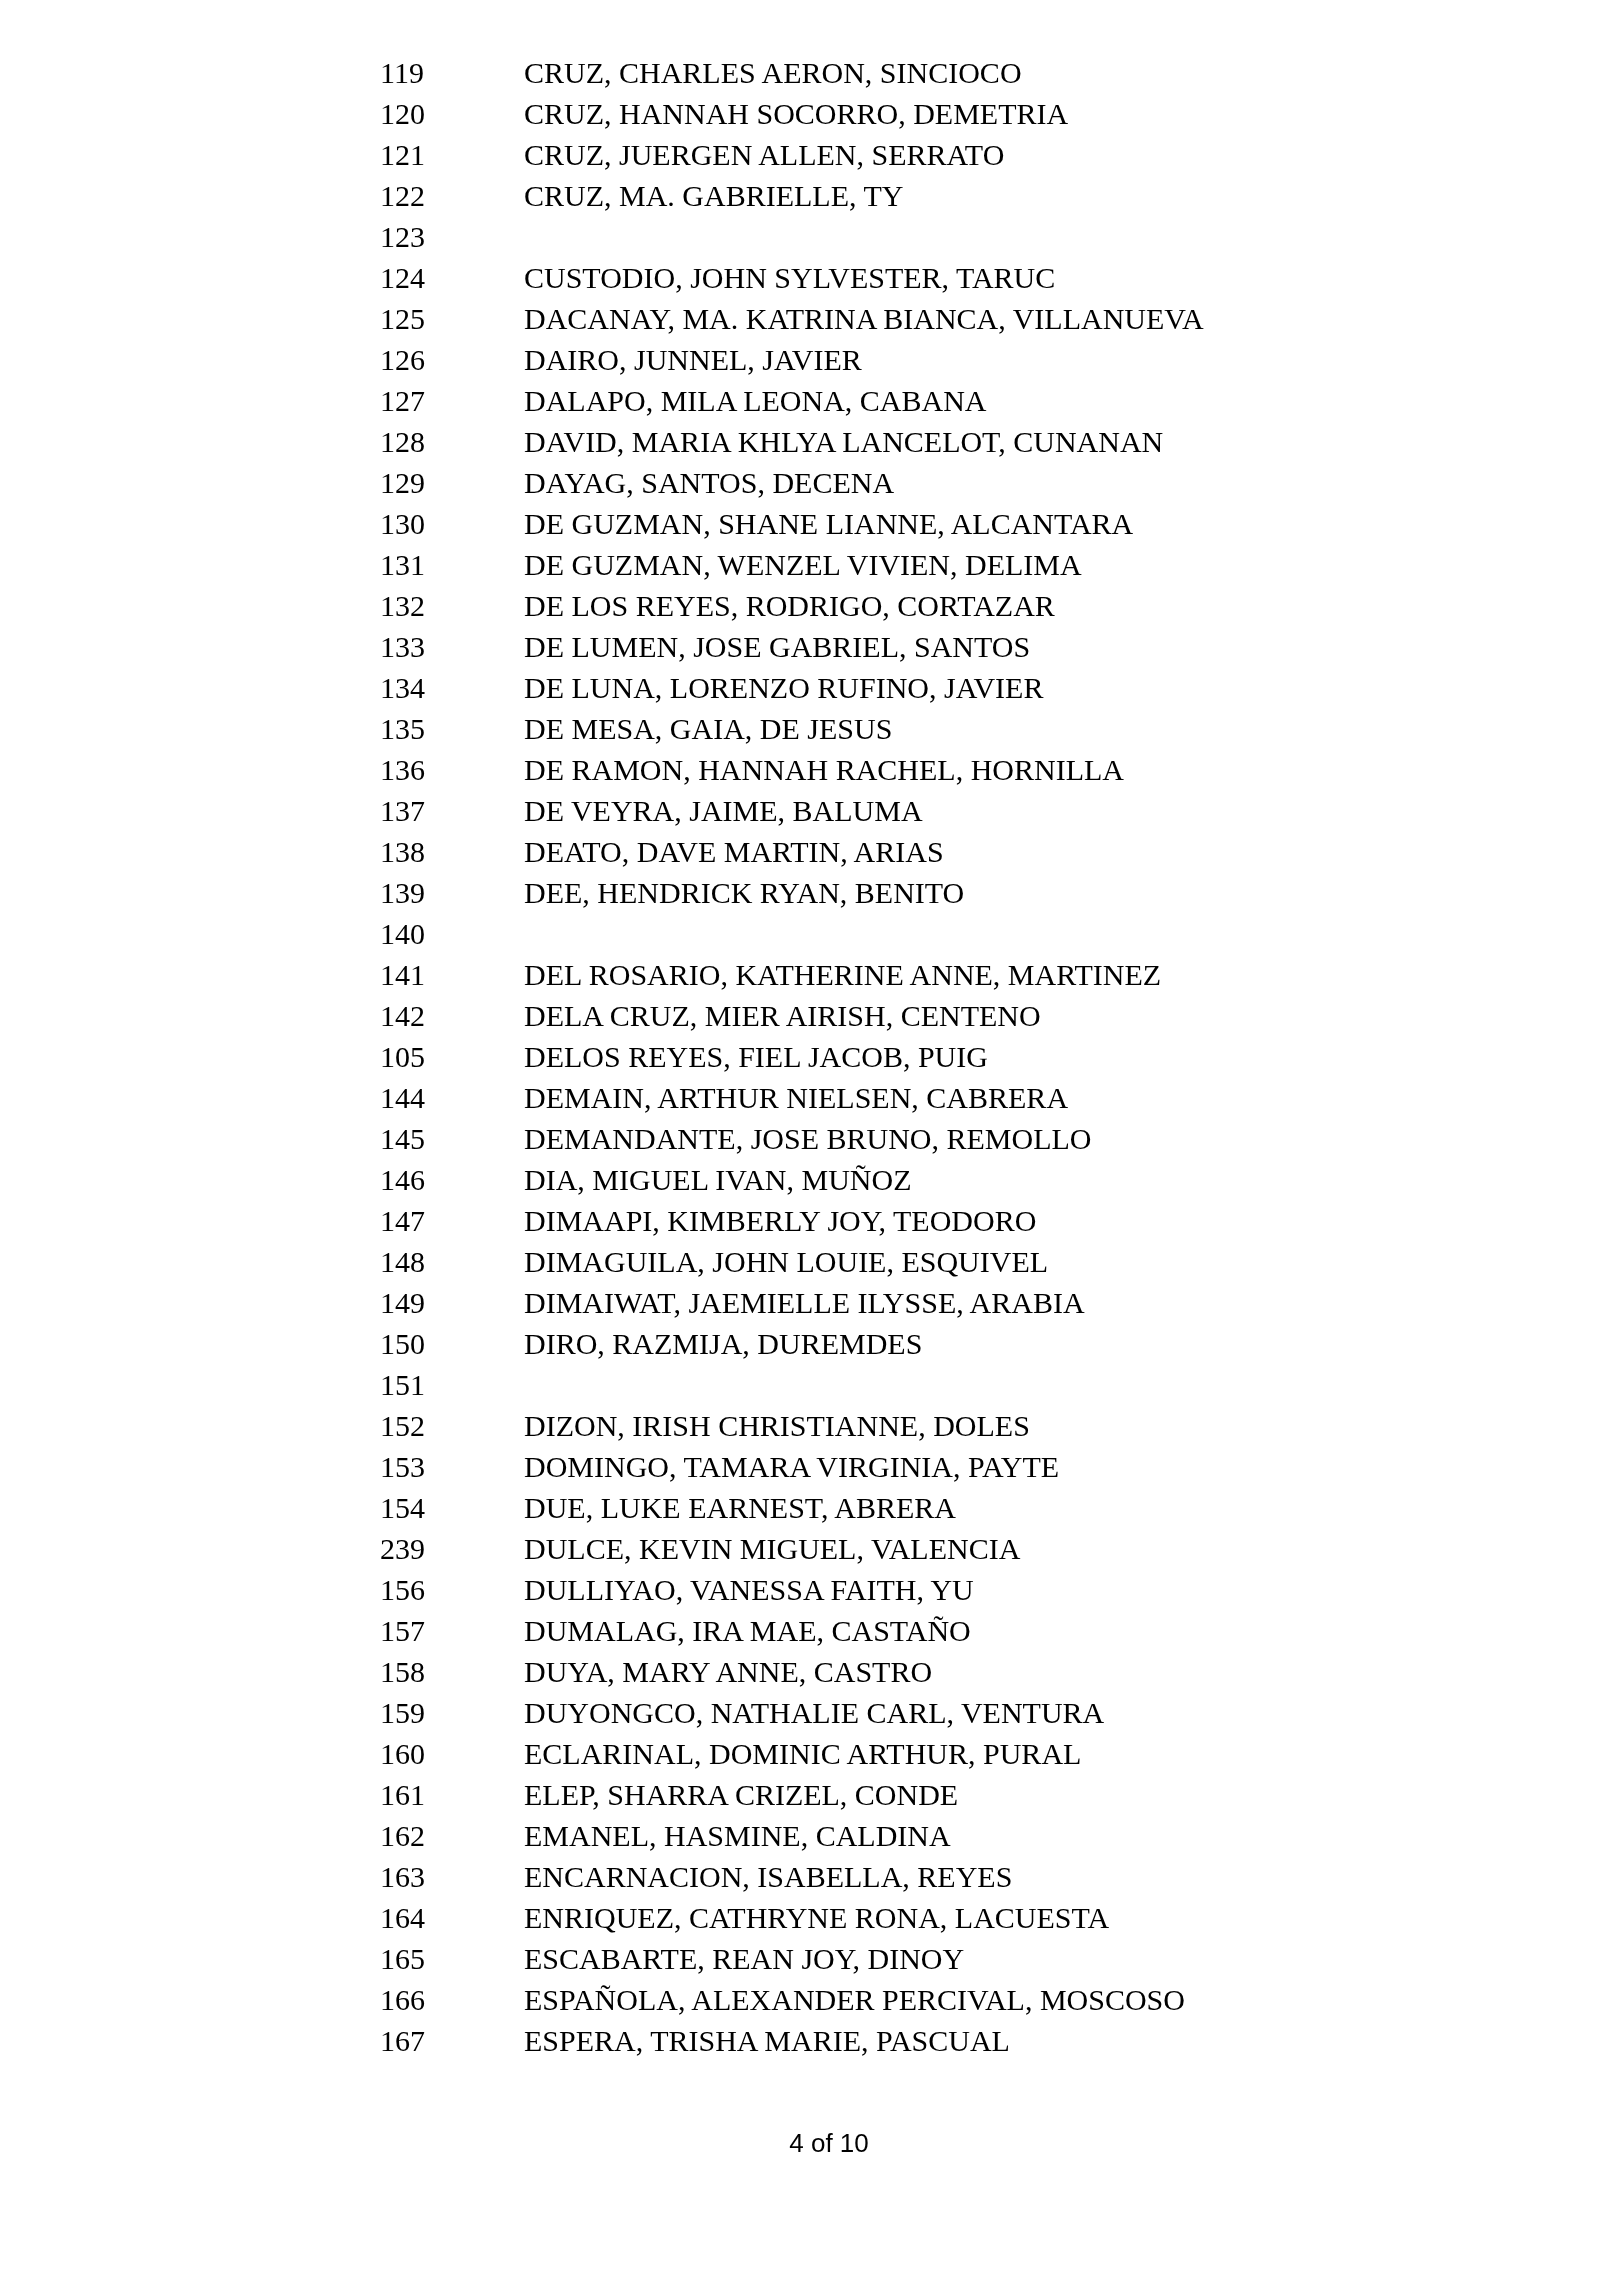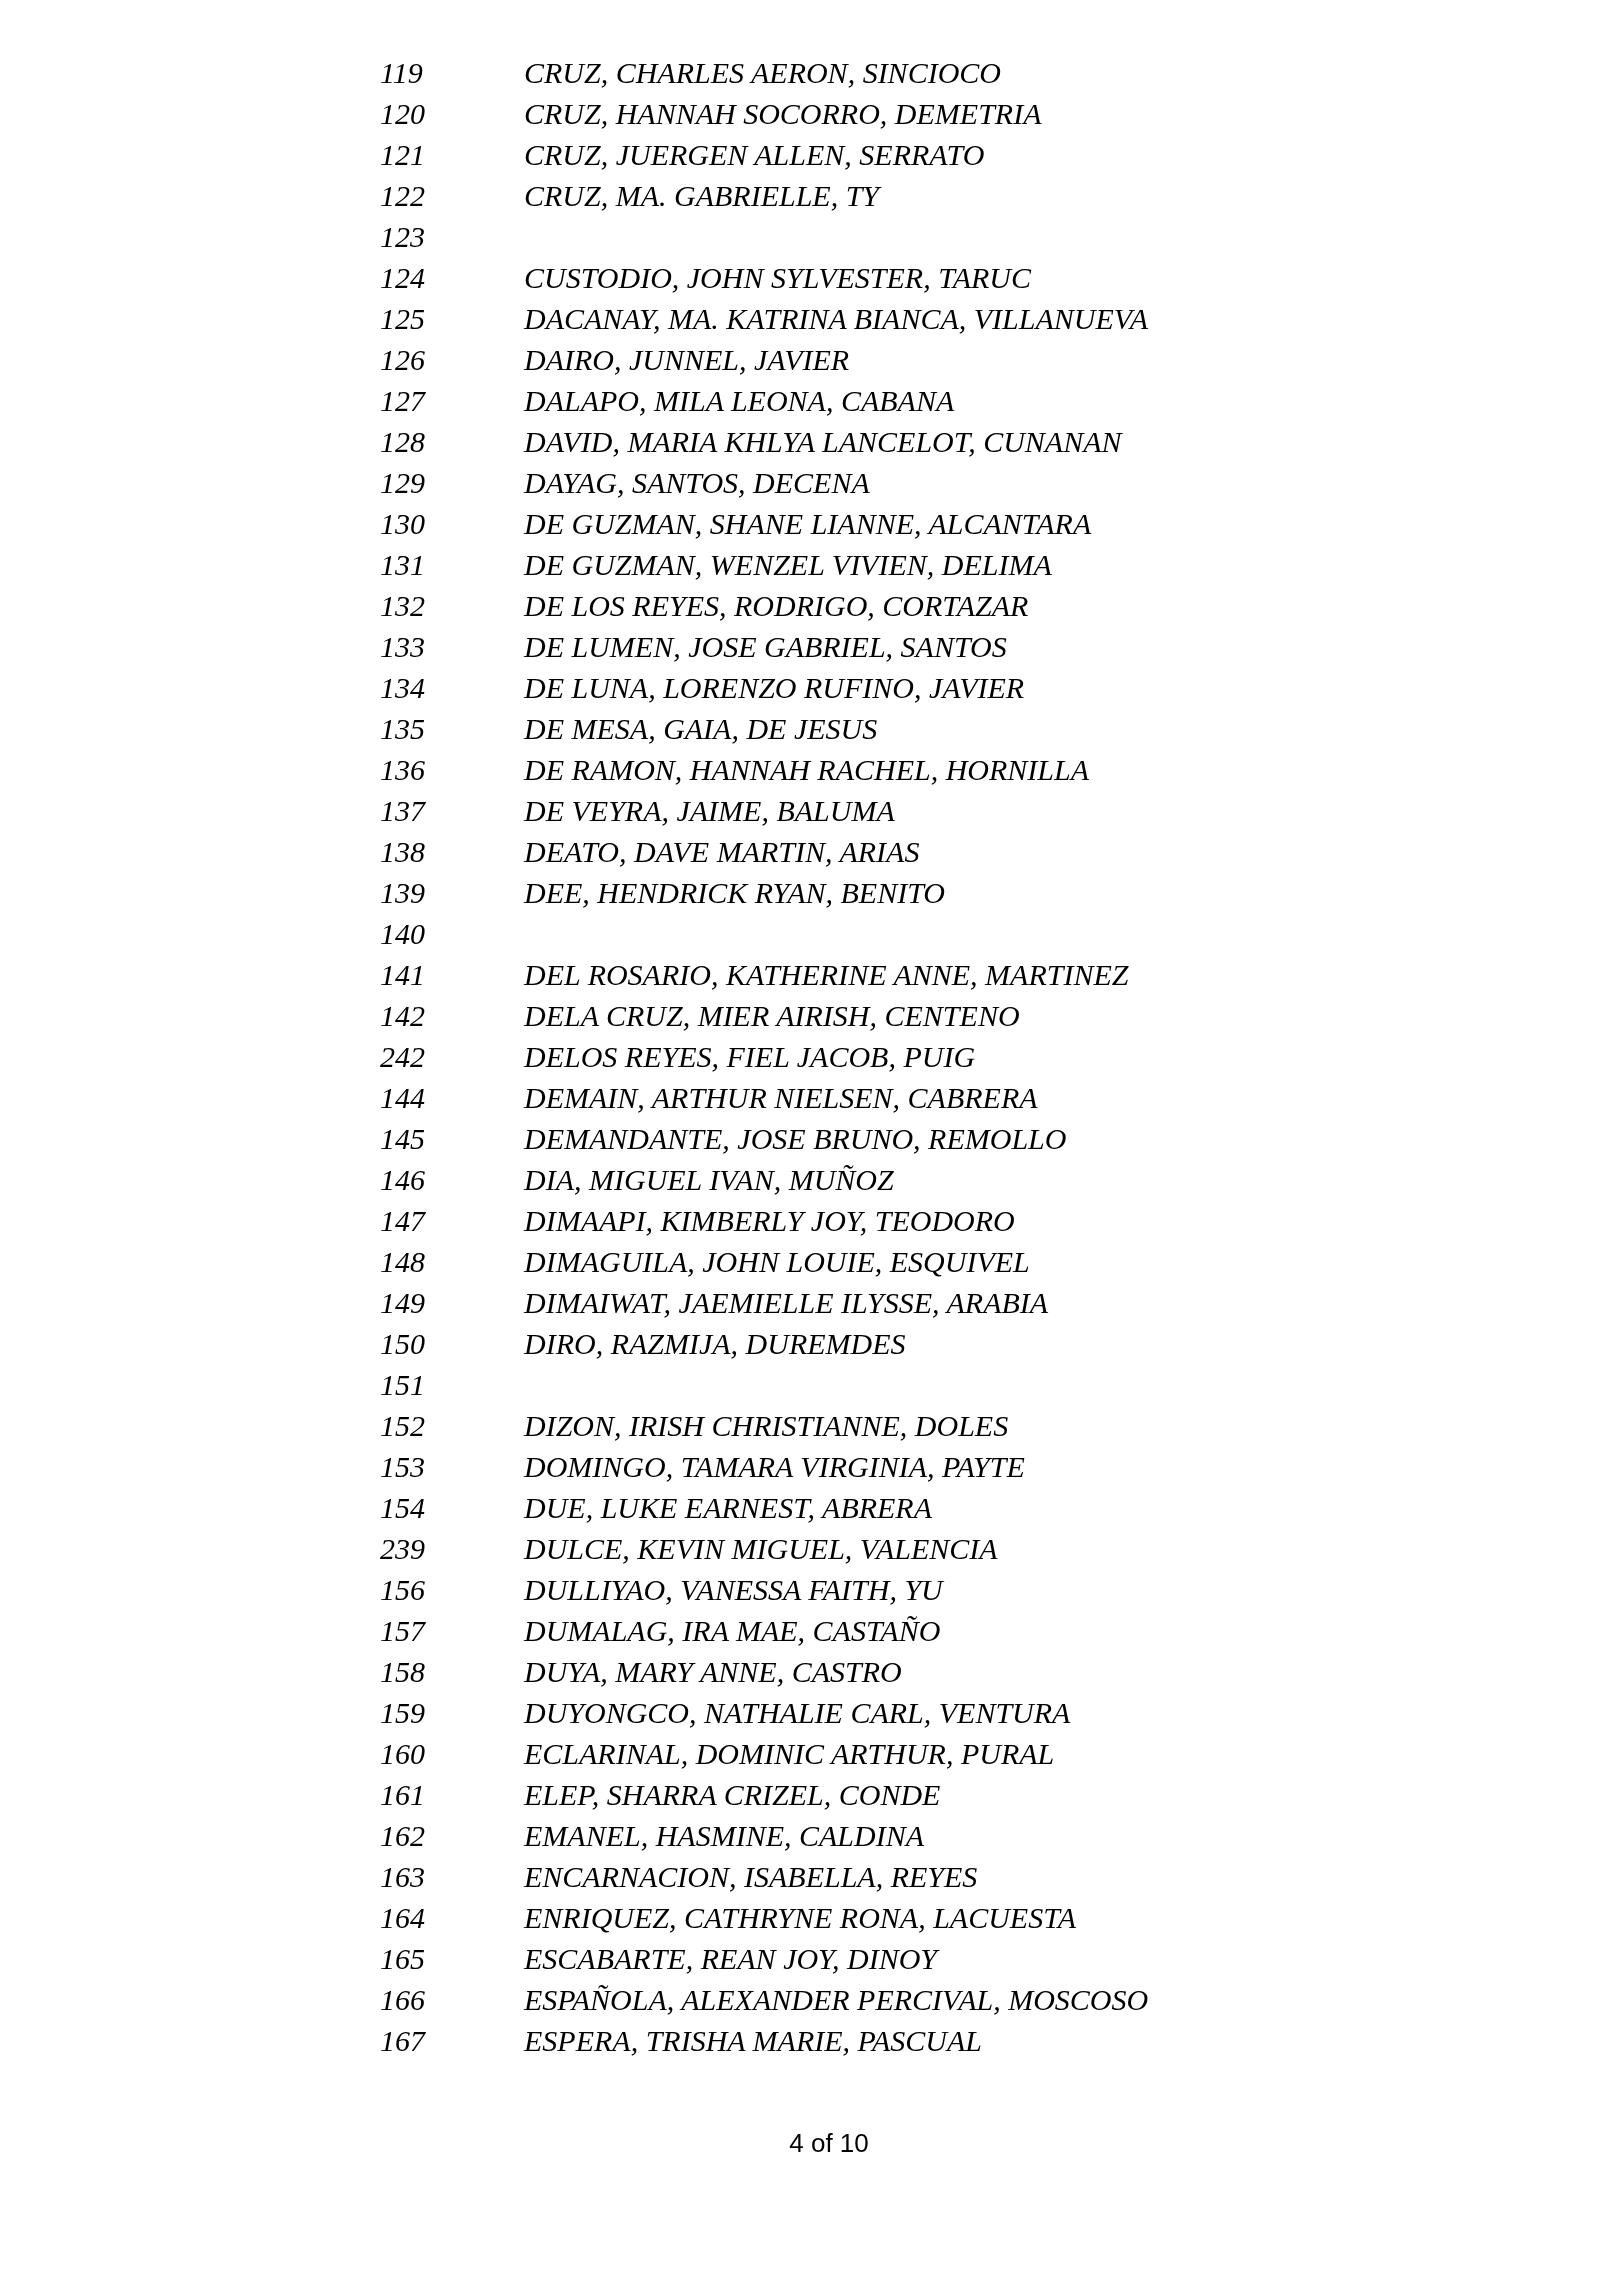--- a/index.html
+++ b/index.html
@@ -23,21 +23,20 @@
     margin: 0;
     padding: 0;
     list-style: none;
   }
   .row {
     display: flex;
     height: 41px;
     line-height: 41px;
     font-size: 30px;
     white-space: nowrap;
-    font-style: italic;
   }
   .num {
     margin-left: 380px;
     width: 144px;
     flex: 0 0 144px;
   }
   .name {
     white-space: nowrap;
   }
   .footer {
@@ -168,21 +167,21 @@
     <span class="num">141</span>
     <span class="name">DEL ROSARIO, KATHERINE ANNE, MARTINEZ</span>
   </li>
 
   <li class="row">
     <span class="num">142</span>
     <span class="name">DELA CRUZ, MIER AIRISH, CENTENO</span>
   </li>
 
   <li class="row">
-    <span class="num">242</span>
+    <span class="num">105</span>
     <span class="name">DELOS REYES, FIEL JACOB, PUIG</span>
   </li>
 
   <li class="row">
     <span class="num">144</span>
     <span class="name">DEMAIN, ARTHUR NIELSEN, CABRERA</span>
   </li>
 
   <li class="row">
     <span class="num">145</span>

